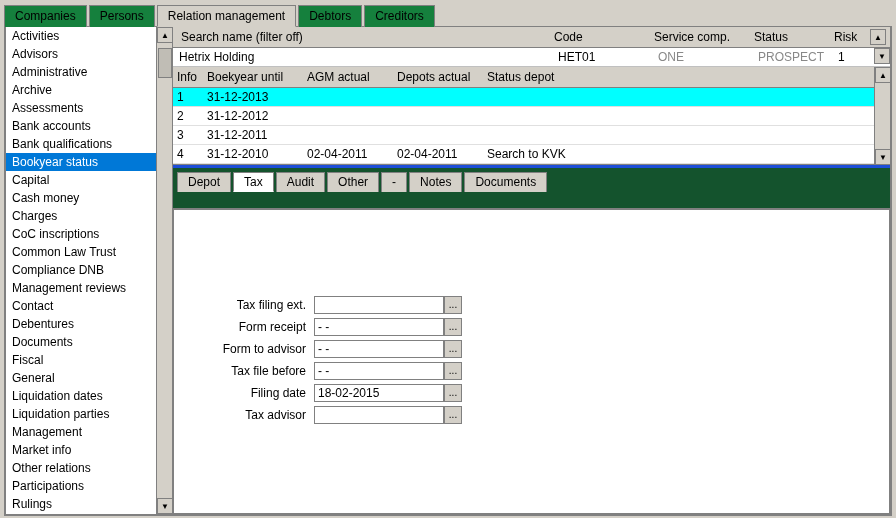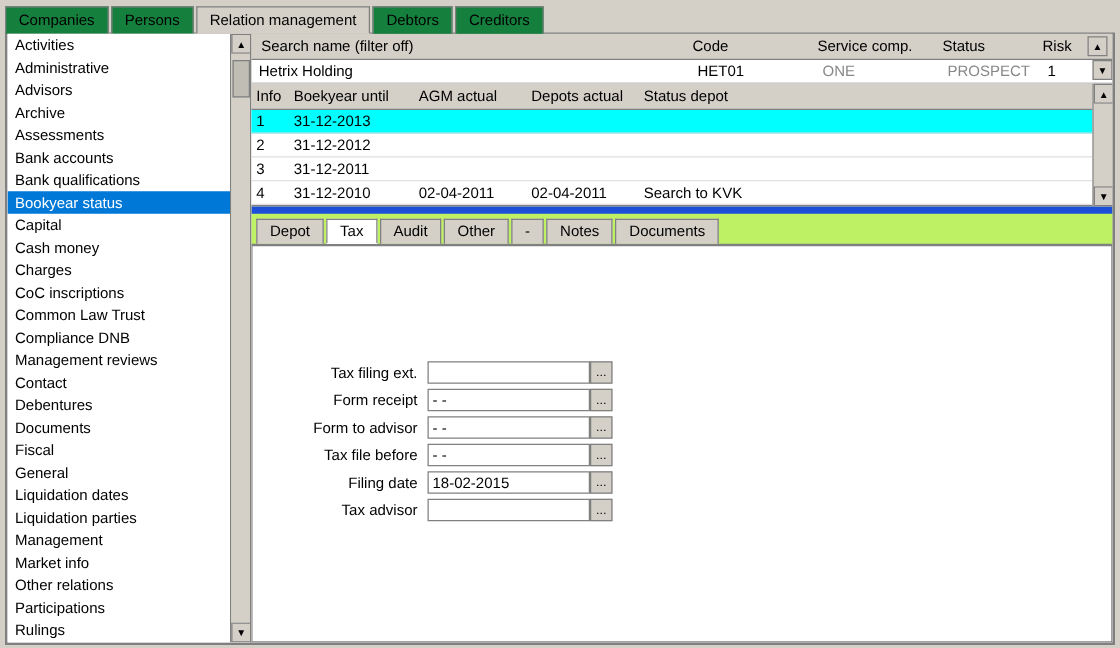--- a/index.html
+++ b/index.html
@@ -30,21 +30,21 @@
       display: flex;
       border: 2px solid #808080;
       border-top: 1px solid #808080;
       background: #d4d0c8;
       height: 490px;
       margin: 0 4px 4px 4px;
     }
 
     
     .sidebar {
-      width: 195px;
+      width: 167px;
       background: white;
       border-right: 1px solid #808080;
       display: flex;
       flex-direction: column;
       overflow: hidden;
       position: relative;
     }
     .sidebar-list {
       flex: 1;
       overflow-y: hidden;
@@ -150,23 +150,23 @@
       width: 16px;
       display: flex;
       flex-direction: column;
       background: #d4d0c8;
       border-left: 1px solid #808080;
     }
 
     
     .tab-row {
       display: flex;
-      background: #bef264;
-      padding: 4px 4px 0 4px;
-      border-top: 6px solid #1d4ed8;
+      background: #14532d;
+      padding: 4px 4px 16px 4px;
+      border-top: 3px solid #1d4ed8;
       border-bottom: 1px solid #808080;
     }
     .content-tab {
       padding: 2px 10px;
       background: #d4d0c8;
       border: 1px solid #808080;
       cursor: pointer;
       margin-right: 2px;
       border-bottom: none;
     }
@@ -236,22 +236,22 @@
   <div class="top-tab">
     <span>Creditors</span>
   </div>
 </div>
 
 <div class="main-container">
 
   <div class="sidebar">
     <div class="sidebar-list" style="padding-right:16px;">
     <div class="sidebar-item">Activities</div>
+        <div class="sidebar-item">Advisors</div>
         <div class="sidebar-item">Administrative</div>
-        <div class="sidebar-item">Advisors</div>
         <div class="sidebar-item">Archive</div>
         <div class="sidebar-item">Assessments</div>
         <div class="sidebar-item">Bank accounts</div>
         <div class="sidebar-item">Bank qualifications</div>
         <div class="sidebar-item selected">Bookyear status</div>
         <div class="sidebar-item">Capital</div>
         <div class="sidebar-item">Cash money</div>
         <div class="sidebar-item">Charges</div>
         <div class="sidebar-item">CoC inscriptions</div>
         <div class="sidebar-item">Common Law Trust</div>

